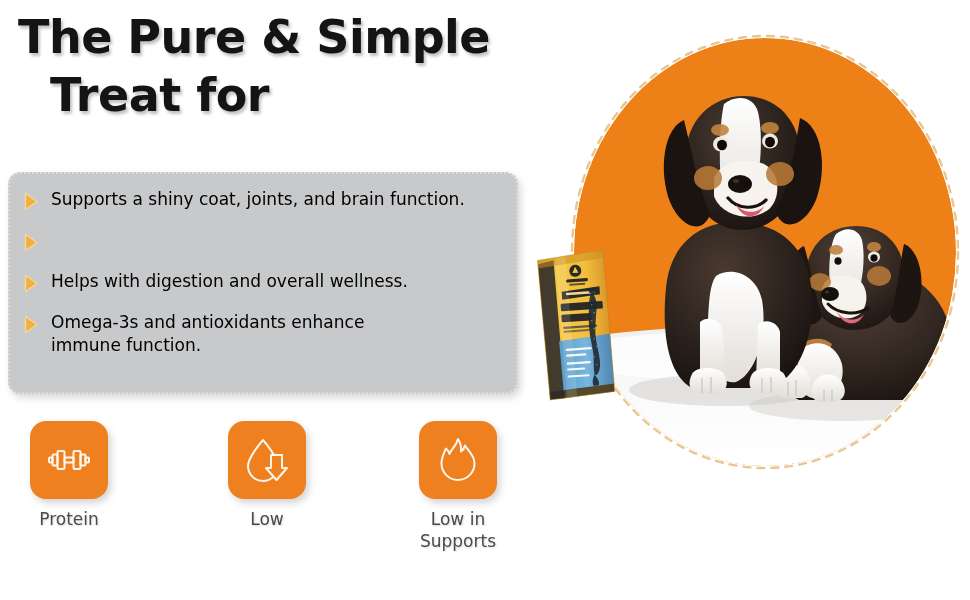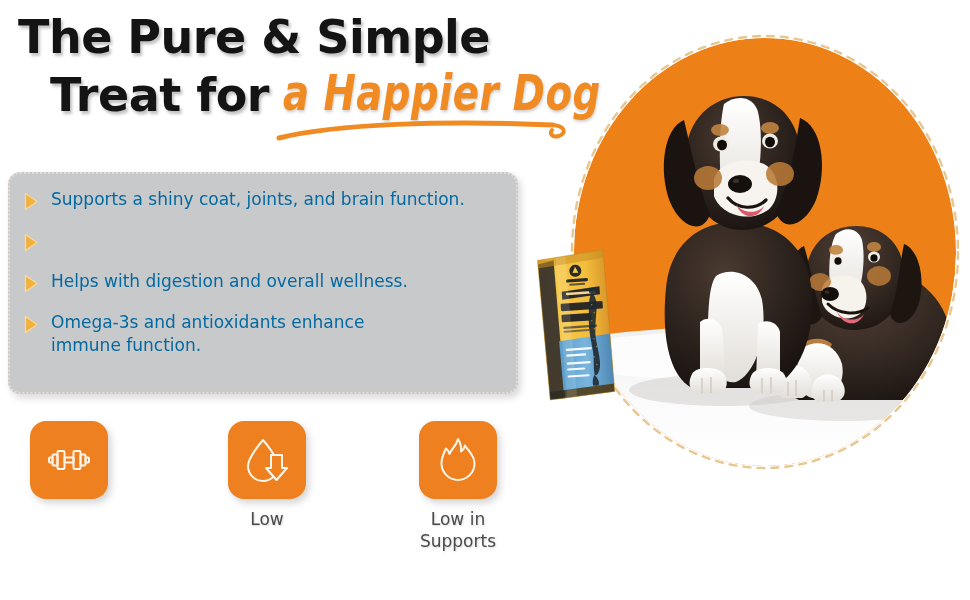--- a/index.html
+++ b/index.html
@@ -91,21 +91,21 @@
   .bullet-marker {
     flex: 0 0 auto;
     width: 15px;
     height: 19px;
     margin-top: 4px;
   }
   .bullet-text {
     font-family: "DejaVu Sans", sans-serif;
     font-size: 17px;
     line-height: 23px;
-    color: #0369a1;
+    color: #000000;
   }
 
   
   .feature {
     position: absolute;
     width: 110px;
     text-align: center;
   }
   #feature-0 { left: 14px;  top: 421px; }
   #feature-1 { left: 212px; top: 421px; }
@@ -170,27 +170,20 @@
 </style>
 </head>
 <body>
 
 <div id="banner">
 
   <div id="headline">
     <div class="hl-line">The Pure &amp; Simple</div>
     <div class="hl-line hl-line2">
       <span>Treat for</span>
-      <span id="script-wrap">
-        <span id="script-text">a Happier Dog</span>
-        <svg id="script-swoosh" viewBox="0 0 300 26">
-          <path d="M4 20 C60 6, 170 2, 278 7" fill="none" stroke="#F08A22" stroke-width="5" stroke-linecap="round"></path>
-          <path d="M278 7 C290 8, 292 15, 284 18 C278 20, 274 16, 277 12" fill="none" stroke="#F08A22" stroke-width="4" stroke-linecap="round"></path>
-        </svg>
-      </span>
     </div>
   </div>
 
   <div id="bullet-panel">
 
     <div class="bullet-row">
       <svg class="bullet-marker" viewBox="0 0 15 19">
         <path d="M1.5 1.5 L13 9.5 L1.5 17.5 Z" fill="#F2B03C" stroke="#F7D79A" stroke-width="1.4" stroke-linejoin="round"></path>
       </svg>
       <div class="bullet-text">Supports a shiny coat, joints, and brain function.</div>
@@ -226,20 +219,21 @@
           <rect x="22.5" y="24.5" width="9" height="5" rx="0.8"></rect>
           <rect x="31.5" y="18" width="7" height="18" rx="1.2"></rect>
           <rect x="10.5" y="21.5" width="5" height="11" rx="1.2"></rect>
           <rect x="38.5" y="21.5" width="5" height="11" rx="1.2"></rect>
           <rect x="7" y="24.5" width="3.5" height="5" rx="1"></rect>
           <rect x="43.5" y="24.5" width="3.5" height="5" rx="1"></rect>
         </g>
       </svg>
     </div>
     <div class="badge-label">
+      <div>Protein</div>
     </div>
   </div>
 
   <div class="feature" id="feature-1">
     <div class="badge-tile">
       <svg width="54" height="54" viewBox="0 0 54 54">
         <g fill="none" stroke="#FDF6EC" stroke-width="2" stroke-linejoin="round" stroke-linecap="round">
           <path d="M23 7 C23 7, 8 24, 8 33 A15 15 0 0 0 38 33 C38 24, 23 7, 23 7 Z"></path>
           <path d="M31 22 L42 22 L42 35 L47 35 L36.5 47 L26 35 L31 35 Z" fill="#EE8020"></path>
         </g>

